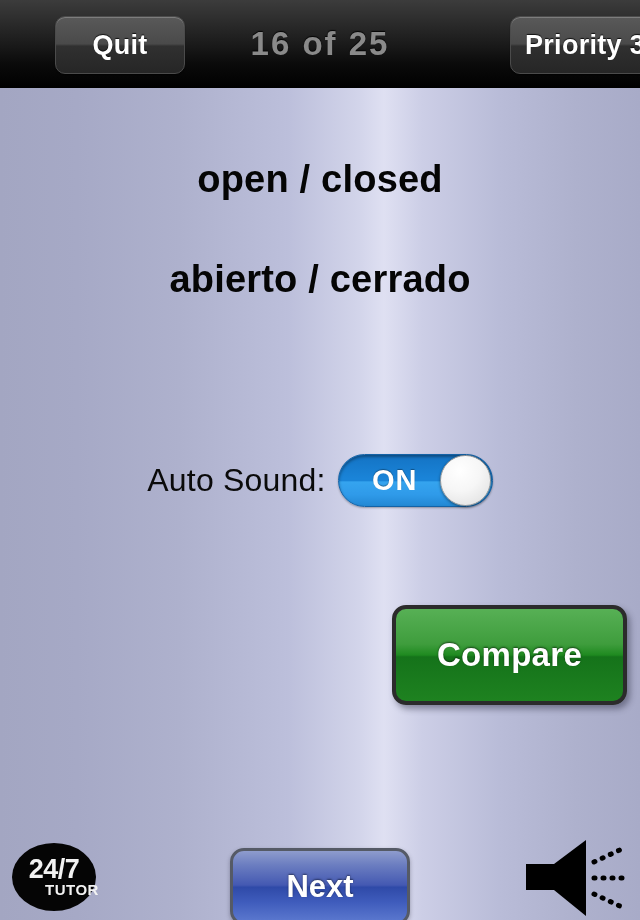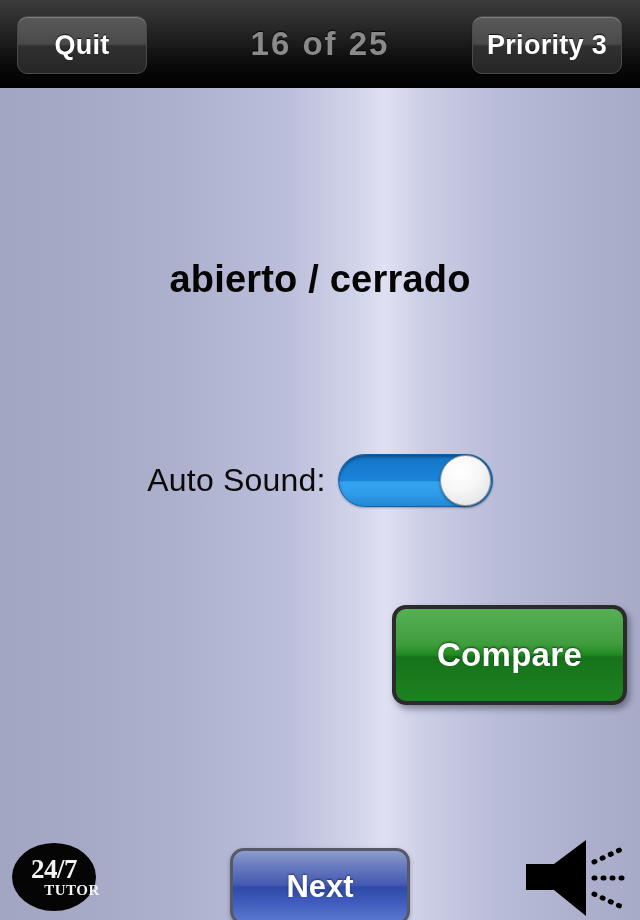--- a/index.html
+++ b/index.html
@@ -62,20 +62,21 @@
     color: #ffffff;
     font-size: 27px;
     font-weight: bold;
     display: flex;
     align-items: center;
     justify-content: center;
     box-sizing: border-box;
     text-shadow: 0 -1px 1px rgba(0,0,0,0.8);
     letter-spacing: 0.3px;
     cursor: pointer;
+    margin-left: 38px;
   }
   #quit-btn  { left: 17px;  width: 130px; }
   #prio-btn  { left: 472px; width: 150px; }
 
   .counter {
     position: absolute;
     left: 0; top: 0;
     width: 640px;
     height: 88px;
     display: flex;
@@ -213,21 +214,20 @@
     top: 843px;
     width: 84px;
     height: 68px;
     border-radius: 50%;
     background: #050505;
     display: flex;
     flex-direction: column;
     align-items: center;
     justify-content: center;
     cursor: pointer;
-    font-family: Liberation Serif, serif;
   }
   .logo-top {
     color: #f2f2f2;
     font-size: 27px;
     font-weight: bold;
     line-height: 26px;
     letter-spacing: -0.5px;
   }
   .logo-bottom {
     color: #f2f2f2;
@@ -281,27 +281,29 @@
 
   <div class="header">
 
     <div class="counter">16  of  25</div>
 
     <div class="hdr-btn" id="quit-btn">Quit</div>
 
     <div class="hdr-btn" id="prio-btn">Priority  3</div>
   </div>
 
+  <div class="phrase" id="phrase-source">open / closed</div>
 
   <div class="phrase" id="phrase-target">abierto / cerrado</div>
 
   <div class="autosound-row">
     <span class="autosound-label">Auto Sound:</span>
 
     <div class="toggle">
+      <span class="toggle-text">ON</span>
       <span class="toggle-knob"></span>
     </div>
   </div>
 
 
   <div class="action-btn" id="compare-btn">Compare</div>
 
   <div class="logo">
     <span class="logo-top">24/7</span>
     <span class="logo-bottom">TUTOR</span>

